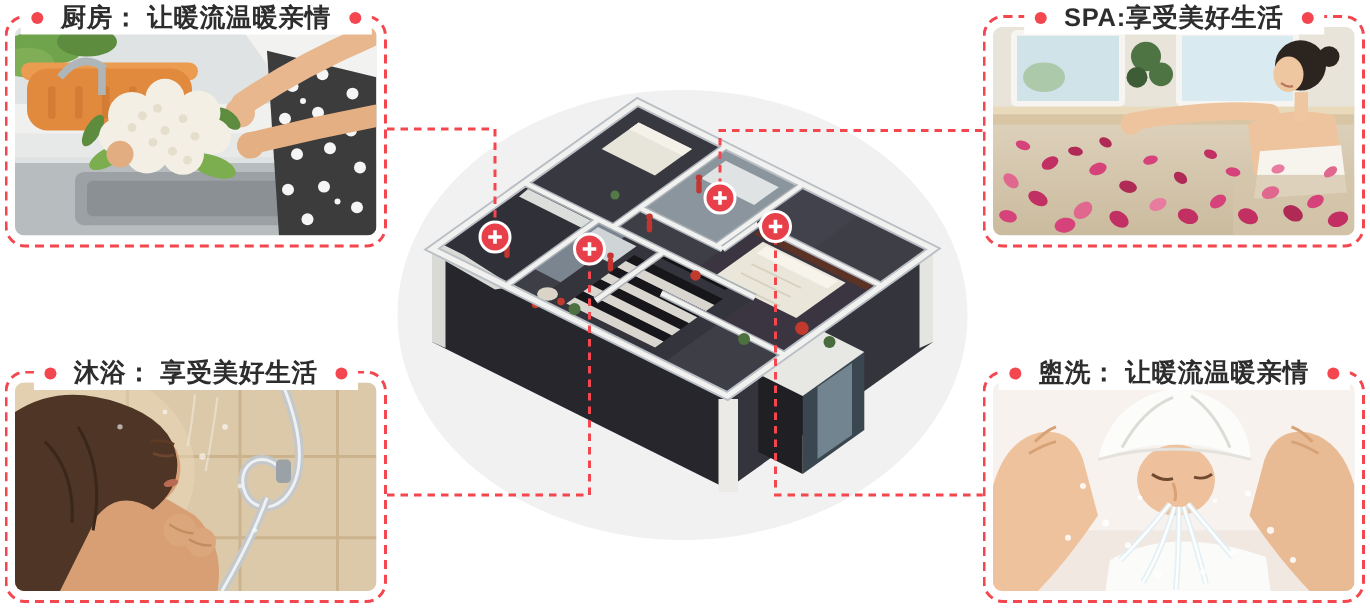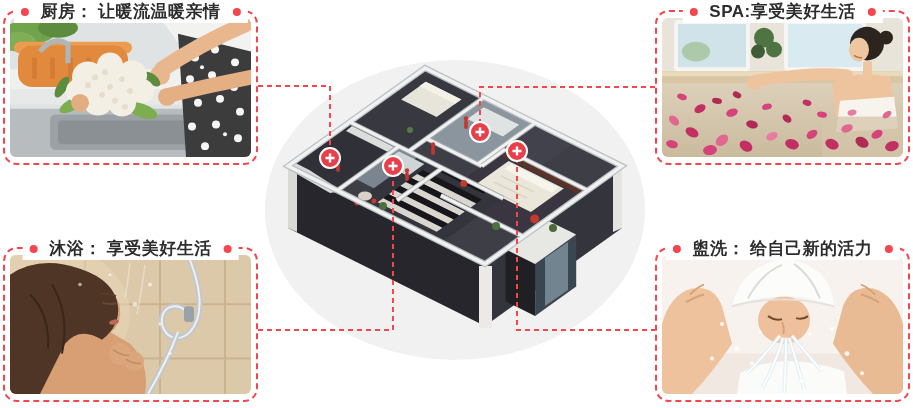--- a/index.html
+++ b/index.html
@@ -347,21 +347,21 @@
             <circle cx="70" cy="30" r="1.8"></circle>
         </g>
         <path d="M135,10 q-4,30 -8,50 M120,8 q-2,20 -5,35" stroke="#ffffff" stroke-width="1.5" opacity=".35" fill="none"></path>
       </svg>
     </div>
   </div>
 
   <div class="callout br">
     <div class="callout-title">
       <span class="dot"></span>
-      <span class="label">盥洗： 给自己新的活力</span>
+      <span class="label">盥洗： 让暖流温暖亲情</span>
       <span class="dot"></span>
     </div>
     <div class="photo">
       <svg viewBox="0 0 241 141" preserveAspectRatio="none">
         <rect width="241" height="141" fill="#f7f2ee"></rect>
         <rect y="100" width="241" height="41" fill="#f1e8e2"></rect>
         <g>
           <path d="M0,141 L0,70 Q8,40 30,34 Q52,30 60,52 L70,90 Q50,120 30,141 Z" fill="#eec29c"></path>
           <path d="M241,141 L241,70 Q233,40 211,34 Q189,30 181,52 L171,90 Q191,120 211,141 Z" fill="#e9bb94"></path>
           <path d="M28,40 q8,-8 14,-10 M24,48 q10,-6 18,-8" stroke="#d6a276" stroke-width="2" fill="none"></path>

